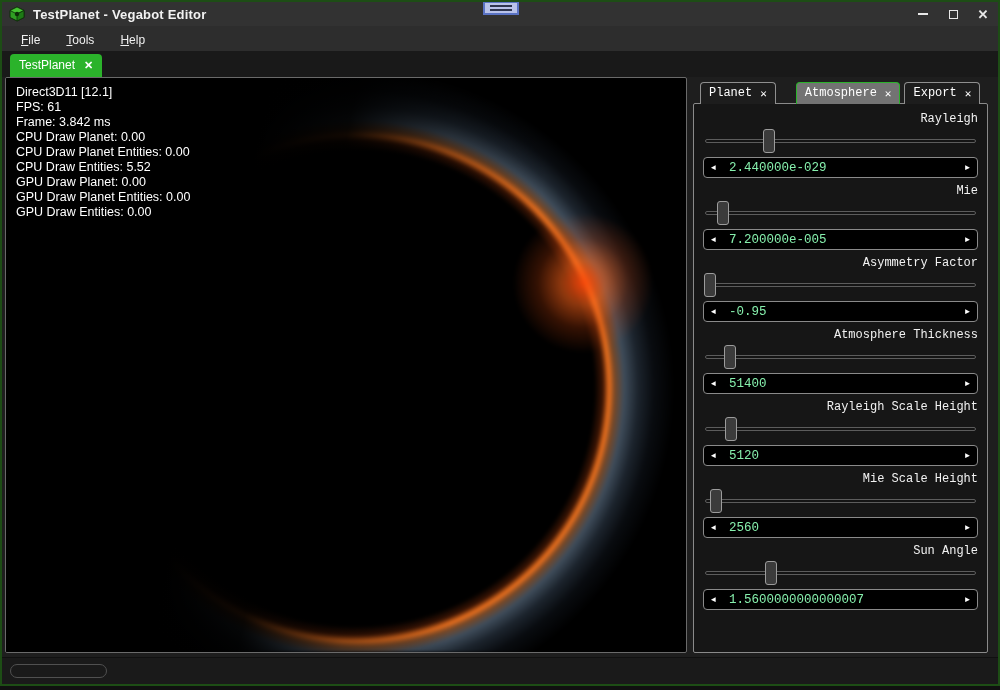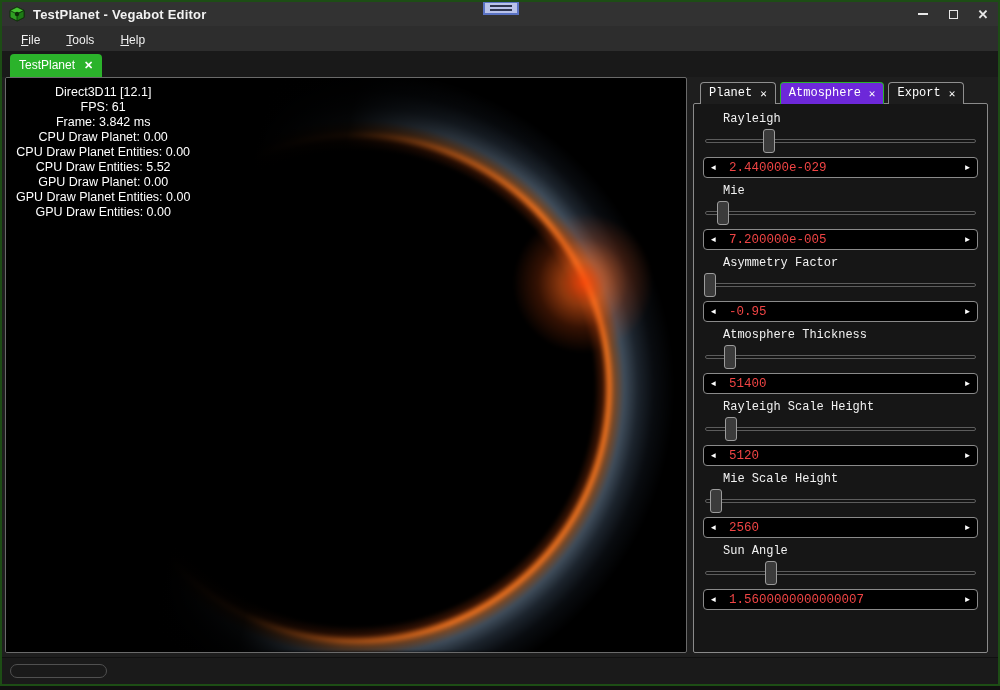--- a/index.html
+++ b/index.html
@@ -27,53 +27,53 @@
   .menu-item { color:#f0f0f0; font-size:12px; padding:4px 10px; margin-right:6px; cursor:default; }
   .menu-item u { text-decoration:underline; }
   
   .tabstrip { height:26px; background:#191919; display:flex; align-items:flex-end; padding-left:8px; flex:0 0 auto; }
   .doc-tab { background:#2bb32b; color:#fff; font-size:12px; padding:4px 9px 5px 9px;
              border-radius:4px 4px 0 0; display:flex; align-items:center; }
   .doc-tab .x { margin-left:9px; font-weight:bold; font-size:11px; }
   
   .main { flex:1 1 auto; display:flex; min-height:0; padding:0 0 4px 3px; }
   .viewport { width:682px; flex:0 0 auto; background:#000; border:1px solid #6a6a6a;
-              border-radius:2px; position:relative; overflow:hidden;text-align:center; }
+              border-radius:2px; position:relative; overflow:hidden; }
   .planet { position:absolute; inset:0; filter:blur(1.5px);
     background:
       radial-gradient(circle at 577px 205px, rgba(255,72,10,0.85) 0px, rgba(255,100,25,0.55) 22px, rgba(210,70,12,0.25) 45px, rgba(0,0,0,0) 70px),
       radial-gradient(circle at 350px 310px, rgba(0,0,0,0) 0px, rgba(0,0,0,0) 238px,
         rgba(120,42,8,0.50) 247px, rgba(252,120,32,0.92) 253px, rgba(215,130,70,0.55) 259px,
         rgba(125,152,180,0.50) 268px, rgba(92,118,148,0.30) 282px, rgba(62,82,110,0.14) 298px,
         rgba(0,0,0,0) 318px);
   }
   .planet-fade { position:absolute; inset:0;
     background:linear-gradient(102deg, #000 33%, rgba(0,0,0,0.92) 44%, rgba(0,0,0,0.35) 57%, rgba(0,0,0,0) 70%); }
   .stats { position:absolute; left:10px; top:7px; color:#fff; font-size:12.5px; line-height:15px; z-index:5; }
   
   .inspector { flex:1 1 auto; margin:0 10px 0 6px; display:flex; flex-direction:column; min-width:0;font-family:Liberation Mono, monospace; }
   .insp-tabs { display:flex; align-items:flex-end; height:27px; padding-left:7px; }
   .insp-tab { display:flex; align-items:center; background:#1d1d1d; border:1px solid #8f8f8f; border-bottom:none;
               color:#fff; font-size:12px; padding:3px 8px 4px 8px; border-radius:4px 4px 0 0; margin-right:4px;
               position:relative; z-index:2; }
-  .insp-tab.active { background:#6d28d9; border-color:#2bb32b; }
+  .insp-tab.active { background:#737373; border-color:#2bb32b;margin-left:16px; }
   .insp-tab .x { margin-left:8px; font-weight:bold; font-size:11px; }
   .insp-box { flex:1 1 auto; border:1px solid #8a8a8a; border-radius:2px; margin-top:-1px;
               background:#161616; padding:8px 9px 8px 9px; }
-  .ctl-label { color:#f2f2f2; font-size:12px; line-height:15px; margin:0 0 2px 20px; }
+  .ctl-label { color:#f2f2f2; font-size:12px; line-height:15px; margin:0 0 2px 2px;text-align:right; }
   .slider-row { position:relative; height:24px; margin:0 2px 4px 2px; }
   .slider-track { position:absolute; left:0; right:0; top:10px; height:4px;
                   border:1px solid #5c5c5c; border-radius:3px; background:#141414; }
   .slider-handle { position:absolute; top:0; width:12px; height:24px; background:#3b3b3b;
                    border:1px solid #9c9c9c; border-radius:3px; transform:translateX(-50%); }
   .spinner { display:flex; align-items:stretch; height:21px; border:1px solid #8a8a8a; border-radius:4px;
              background:#000; margin:0 0 6px 0; overflow:hidden; }
   .spin-btn { width:19px; display:flex; align-items:center; justify-content:center;
               color:#fff; font-size:8px; flex:0 0 auto; }
-  .spin-value { flex:1 1 auto; color:#ef4444; font-size:12.5px; display:flex; align-items:center; padding-left:6px; }
+  .spin-value { flex:1 1 auto; color:#86efac; font-size:12.5px; display:flex; align-items:center; padding-left:6px; }
   
   .statusbar { height:27px; background:#1a1a1a; border-top:1px solid #101010; flex:0 0 auto;
                display:flex; align-items:center; }
   .progress-shell { width:97px; height:14px; border:1px solid #505050; border-radius:7px; margin-left:8px; }
 </style>
 </head>
 <body>
 
 <div class="window">
 

